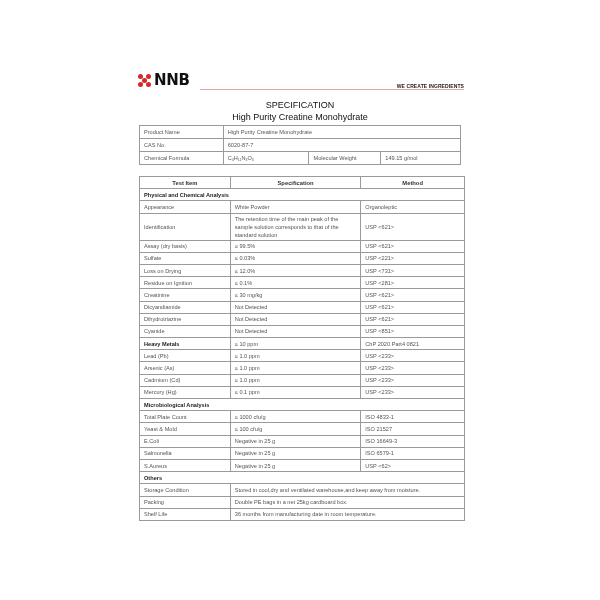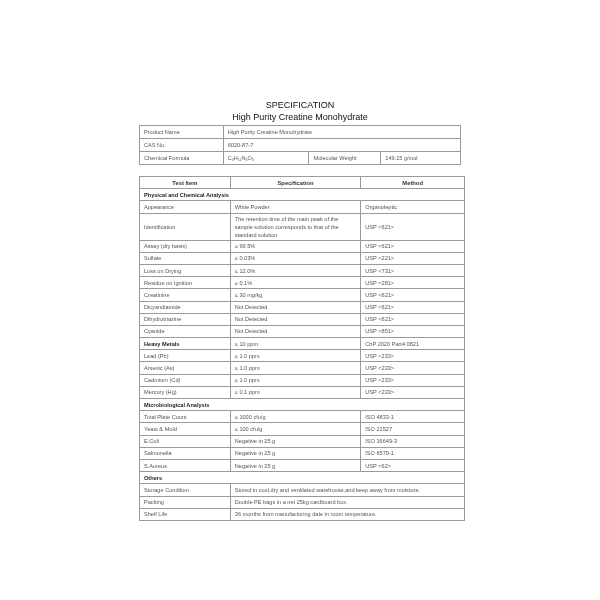--- a/index.html
+++ b/index.html
@@ -33,20 +33,34 @@
     .spec-table td.section { font-weight: bold; color: #222; }
     .spec-table td.bold { font-weight: bold; color: #222; }
     .spec-table td.multi { line-height: 8px; padding-top: 1px; padding-bottom: 1px; }
     sub { font-size: 3.5px; vertical-align: -1px; }
   </style>
 </head>
 <body>
 
 <div class="page">
 
+  <div class="header">
+    <div class="logo">
+      <div class="logo-mark">
+        <span style="left:0;top:0;width:5px;height:5px;"></span>
+        <span style="left:8px;top:0;width:5px;height:5px;"></span>
+        <span style="left:4px;top:4px;width:5px;height:5px;"></span>
+        <span style="left:0;top:8px;width:5px;height:5px;"></span>
+        <span style="left:8px;top:8px;width:5px;height:5px;"></span>
+      </div>
+      <span class="logo-text">NNB</span>
+    </div>
+    <div class="header-rule"></div>
+    <div class="tagline">WE CREATE INGREDIENTS</div>
+  </div>
 
   <div class="title-block">
     <div class="title">SPECIFICATION</div>
     <div class="subtitle">High Purity Creatine Monohydrate</div>
   </div>
 
   <table class="info-table">
     <colgroup>
         <col style="width:84px">
         <col style="width:86px">

